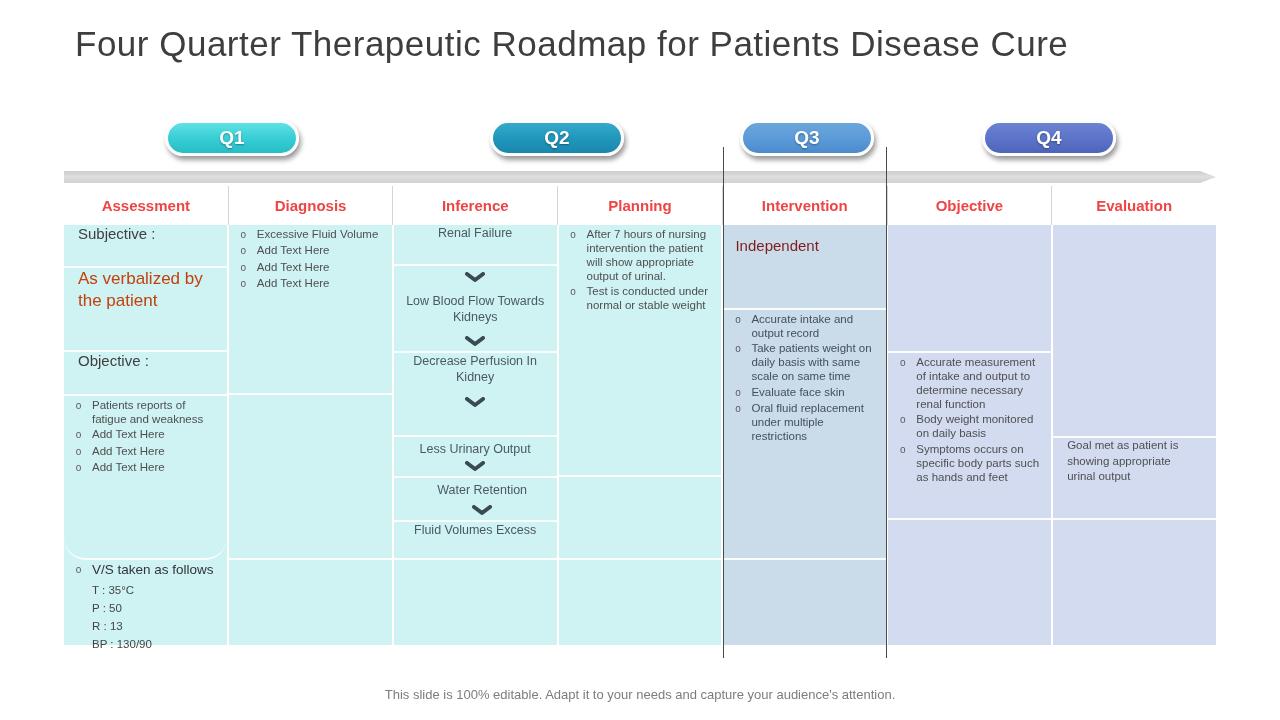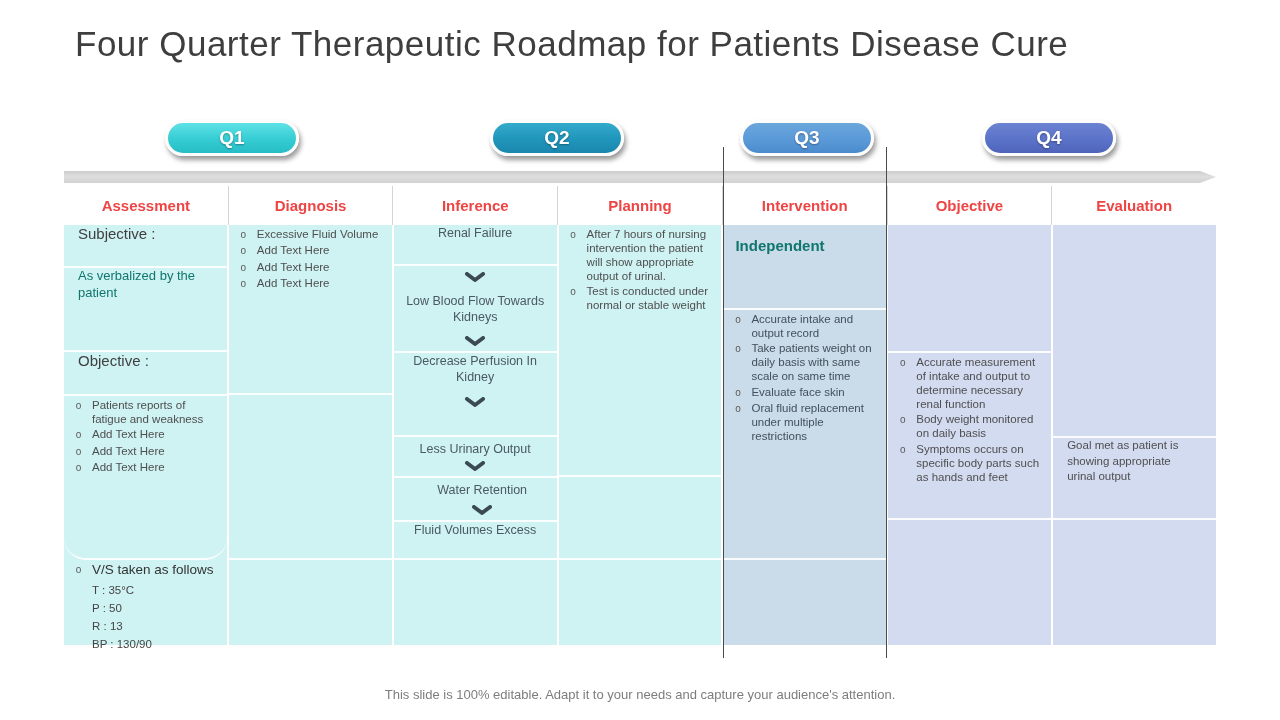--- a/index.html
+++ b/index.html
@@ -41,21 +41,21 @@
   .c-cyan{background:#cff2f3;}
   .c-blue{background:#cadbe9;}
   .c-purple{background:#d3dbf1;}
 
   .cell{box-sizing:border-box;border-bottom:2px solid rgba(255,255,255,.92);
         display:flex;flex-direction:column;justify-content:flex-start;}
   .cell.last{border-bottom:none;}
   .cell.empty{}
 
   .lbl{font-size:15px;color:#3f3f3f;padding-left:14px;}
-  .small{font-size:13px;color:#0f766e;padding:0 18px 0 14px;line-height:1.3;}
+  .small{font-size:17px;color:#c2410c;padding:0 18px 0 14px;line-height:1.3;}
 
   
   .blist{list-style:none;margin:0;padding:0 6px 0 8px;font-size:11.5px;
          color:#4f4f4f;line-height:1.22;}
   .blist li{display:flex;gap:7px;margin:1.5px 0;}
   .blist li::before{content:"o";flex:0 0 13px;text-align:center;font-size:10px;
                     color:#5a5a5a;line-height:1.5;}
 
   
   .vs{justify-content:flex-start;padding-top:0;}
@@ -63,21 +63,21 @@
   .vs-sub{margin:3px 0 0 28px;font-size:11.5px;color:#444;line-height:1.55;}
 
   
   .step{font-size:12.5px;color:#4b5963;text-align:center;line-height:1.3;
         padding:0 10px;align-items:center;}
   .chev{flex:0 0 auto;display:block;margin:2px auto;}
   .sb{justify-content:space-between;padding-top:4px;padding-bottom:3px;}
 
   
   .ind{justify-content:flex-start;padding:12px 12px 0 12px;font-size:15px;
-       font-weight:700;color:#0f766e;}
+       font-weight:400;color:#7f1d1d;}
   .c-blue .blist{color:#43505b;}
 
   
   .plain{font-size:11.5px;color:#4f4f4f;padding:0 14px;line-height:1.35;}
 
   
   .vline{position:absolute;top:147px;width:1px;height:511px;background:#4a4a4a;}
   .vline-l{left:723px;}
   .vline-r{left:886px;}
 

